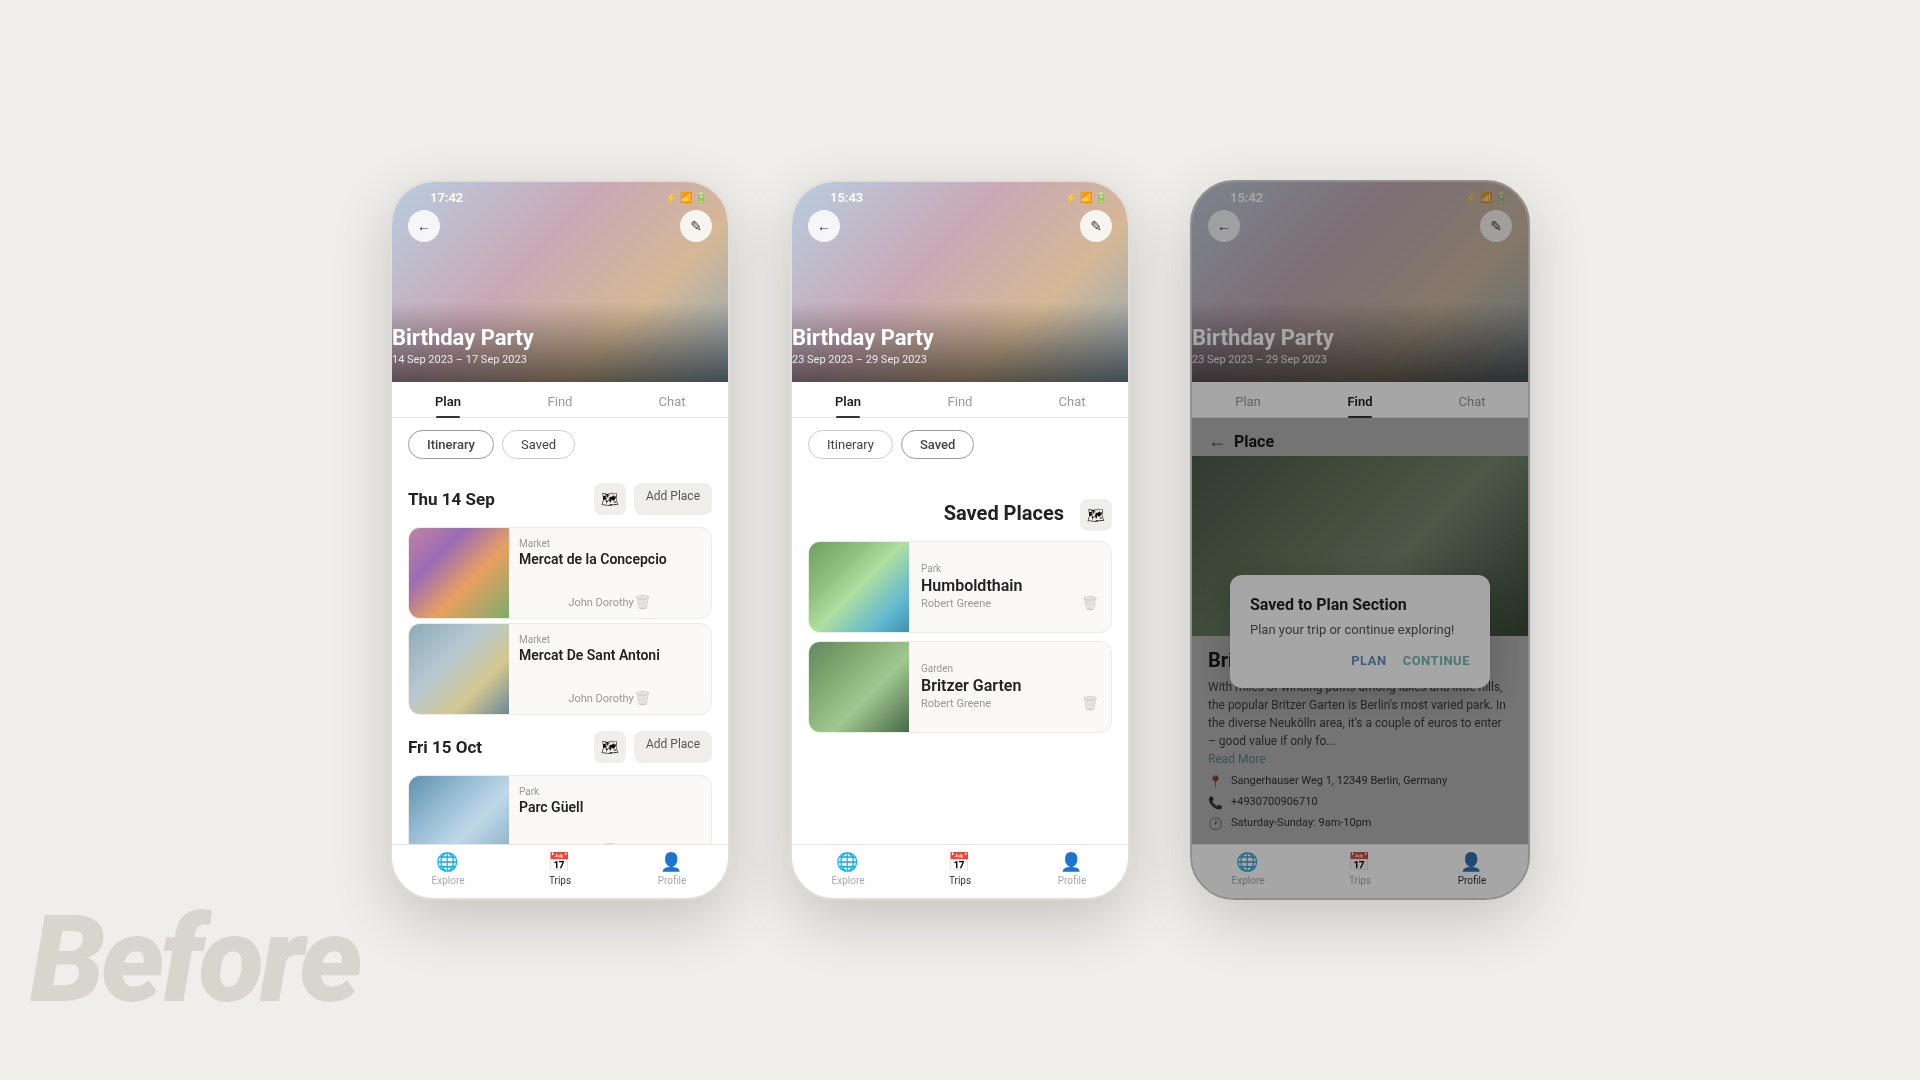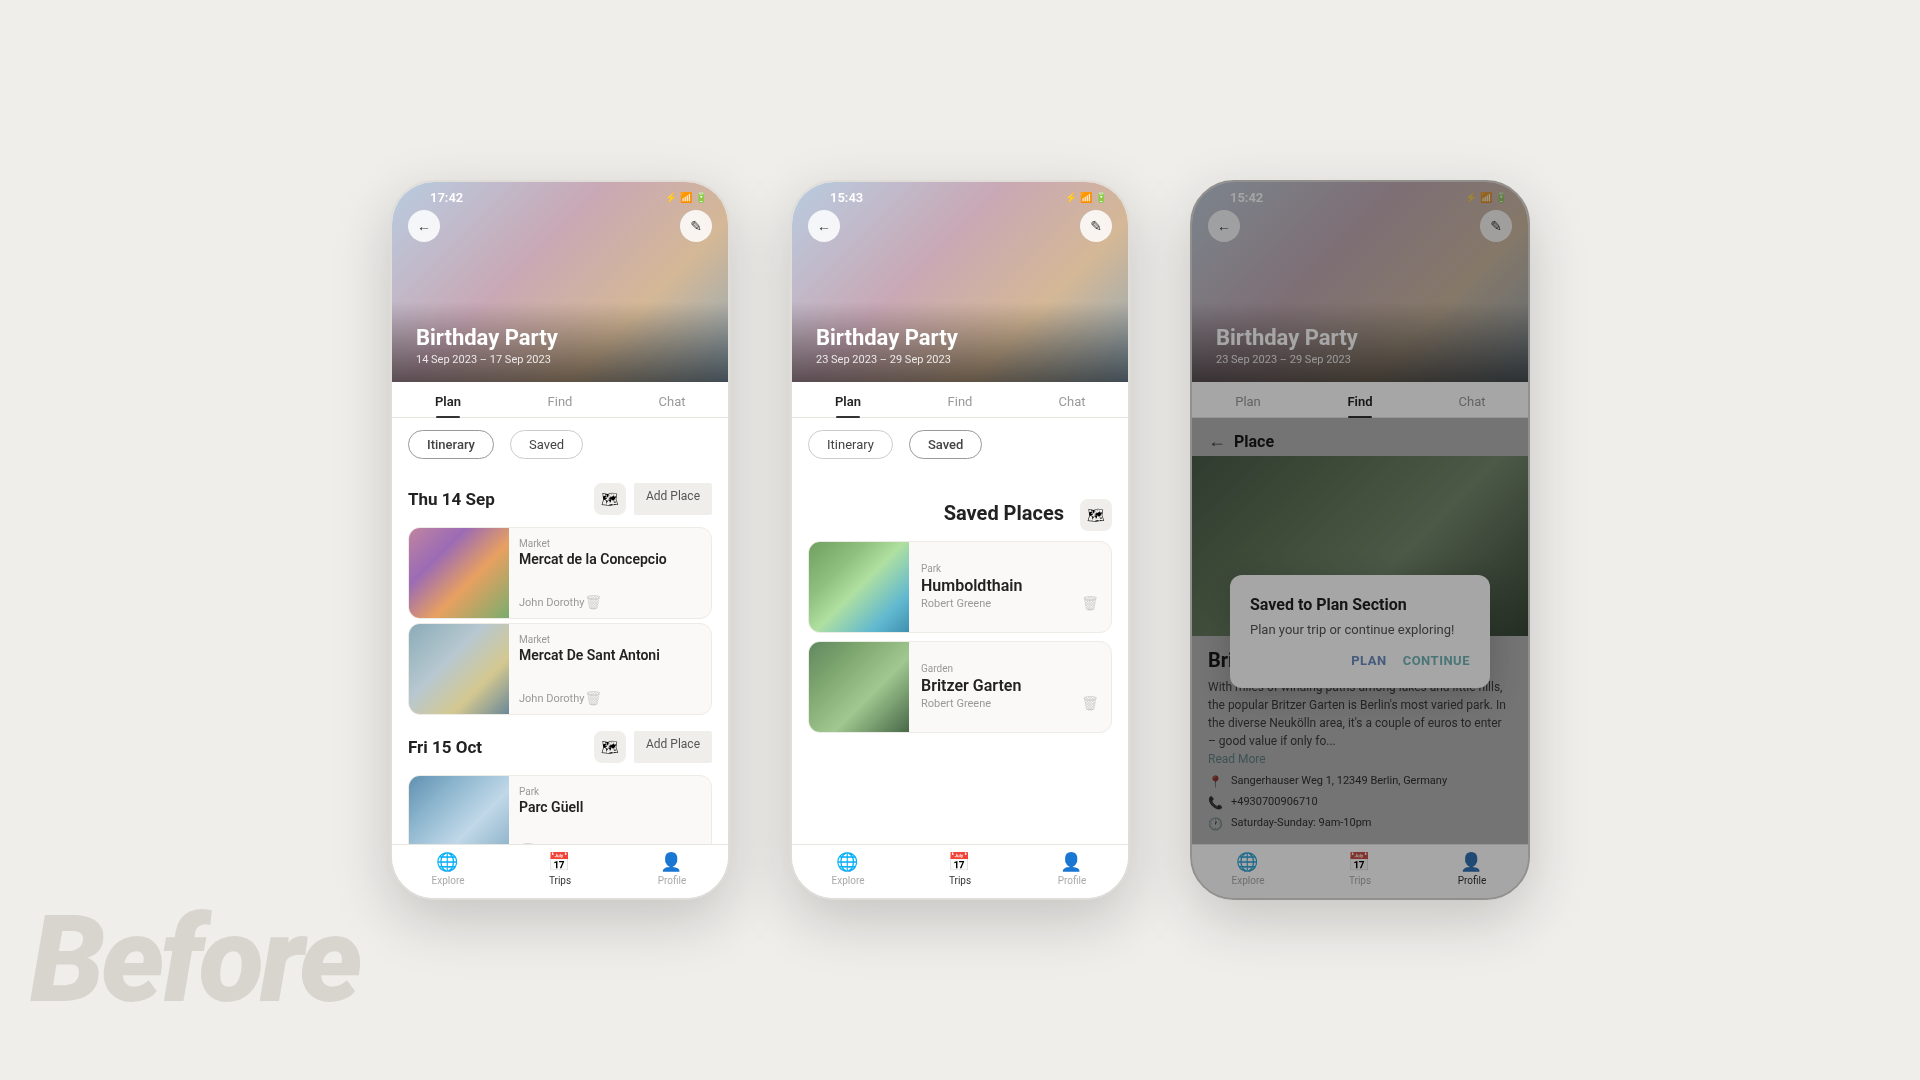--- a/index.html
+++ b/index.html
@@ -101,21 +101,21 @@
       width: 32px; height: 32px;
       background: rgba(255,255,255,0.85);
       border-radius: 50%;
       display: flex; align-items: center; justify-content: center;
       font-size: 14px;
       color: #333;
       cursor: pointer;
     }
     .hero-title {
       position: absolute;
-      bottom: 16px; left: 24px;
+      bottom: 16px; left: 0;
       z-index: 5;
     }
     .hero-title h2 {
       font-size: 22px;
       font-weight: 700;
       color: #fff;
       line-height: 1.2;
     }
     .hero-title p {
       font-size: 11px;
@@ -149,21 +149,21 @@
       bottom: -1px; left: 50%;
       transform: translateX(-50%);
       width: 24px; height: 2px;
       background: #333;
       border-radius: 1px;
     }
 
     
     .pill-tabs {
       display: flex;
-      gap: 16px;
+      gap: 8px;
       padding: 12px 16px;
       background: #fff;
       flex-shrink: 0;
     }
     .pill {
       padding: 6px 18px;
       border-radius: 20px;
       font-size: 13px;
       border: 1.5px solid #ccc;
       cursor: pointer;
@@ -203,21 +203,21 @@
       width: 32px; height: 32px;
       background: #f0eeeb;
       border-radius: 8px;
       display: flex; align-items: center; justify-content: center;
       font-size: 14px;
       cursor: pointer;
     }
     .add-place-btn {
       padding: 6px 12px;
       background: #f0eeeb;
-      border-radius: 2px;
+      border-radius: 8px;
       font-size: 12px;
       color: #555;
       cursor: pointer;
     }
 
     
     .place-card {
       display: flex;
       margin: 4px 16px 4px;
       background: #faf9f7;
@@ -259,21 +259,21 @@
       text-transform: capitalize;
     }
     .place-name {
       font-size: 14px;
       font-weight: 600;
       color: #222;
       margin-top: 2px;
     }
     .place-footer {
       display: flex;
-      justify-content: flex-start;
+      justify-content: center;
       align-items: center;
     }
     .place-user {
       font-size: 11px;
       color: #999;
     }
     .delete-icon {
       font-size: 14px;
       color: #ccc;
       cursor: pointer;

